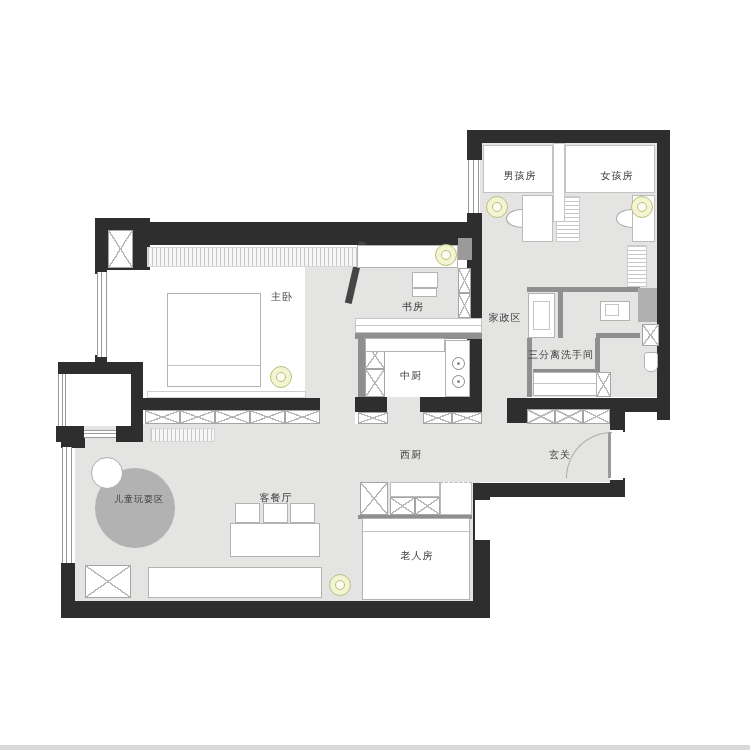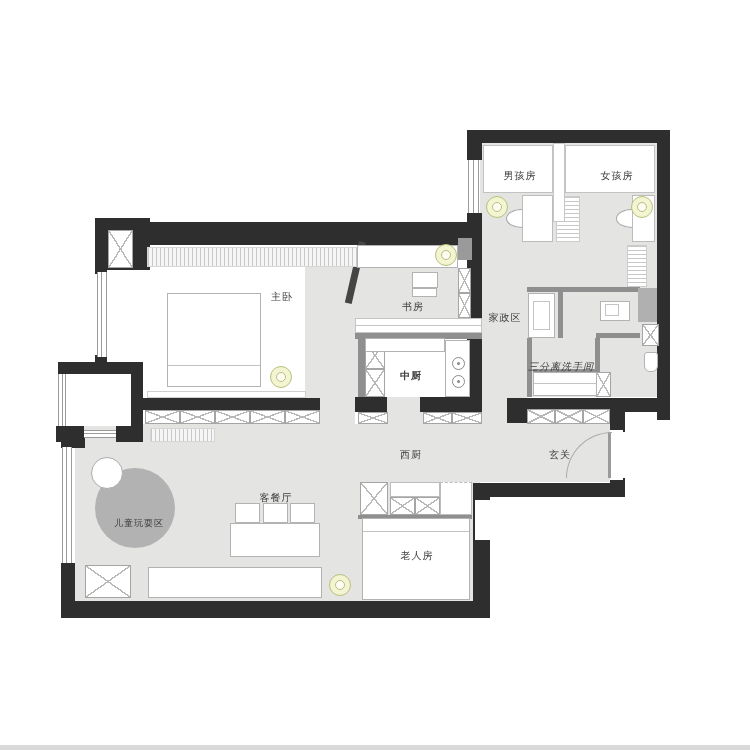--- a/index.html
+++ b/index.html
@@ -194,23 +194,23 @@
   <div class="abs lamp" style="left:435px;top:244px;width:22px;height:22px;"></div>
   <div class="abs lamp" style="left:486px;top:196px;width:22px;height:22px;"></div>
   <div class="abs lamp" style="left:631px;top:196px;width:22px;height:22px;"></div>
   <div class="abs lamp" style="left:329px;top:574px;width:22px;height:22px;"></div>
 
   <div class="abs lbl" style="left:262px;top:291px;width:40px;">主卧</div>
   <div class="abs lbl" style="left:393px;top:301px;width:40px;">书房</div>
   <div class="abs lbl" style="left:495px;top:170px;width:50px;">男孩房</div>
   <div class="abs lbl" style="left:592px;top:170px;width:50px;">女孩房</div>
   <div class="abs lbl" style="left:480px;top:312px;width:50px;">家政区</div>
-  <div class="abs lbl" style="left:521px;top:361px;width:80px;font-style:italic;">三分离洗手间</div>
-  <div class="abs lbl" style="left:391px;top:370px;width:40px;font-weight:bold;">中厨</div>
+  <div class="abs lbl" style="left:521px;top:349px;width:80px;">三分离洗手间</div>
+  <div class="abs lbl" style="left:391px;top:370px;width:40px;">中厨</div>
   <div class="abs lbl" style="left:391px;top:449px;width:40px;">西厨</div>
   <div class="abs lbl" style="left:540px;top:449px;width:40px;">玄关</div>
   <div class="abs lbl" style="left:251px;top:492px;width:50px;">客餐厅</div>
-  <div class="abs lbl" style="left:104px;top:517px;width:70px;font-size:9px;">儿童玩耍区</div>
+  <div class="abs lbl" style="left:104px;top:493px;width:70px;font-size:9px;">儿童玩耍区</div>
   <div class="abs lbl" style="left:392px;top:550px;width:50px;">老人房</div>
 
   <div class="bottombar"></div>
 
 </div>
 
 </body></html>

